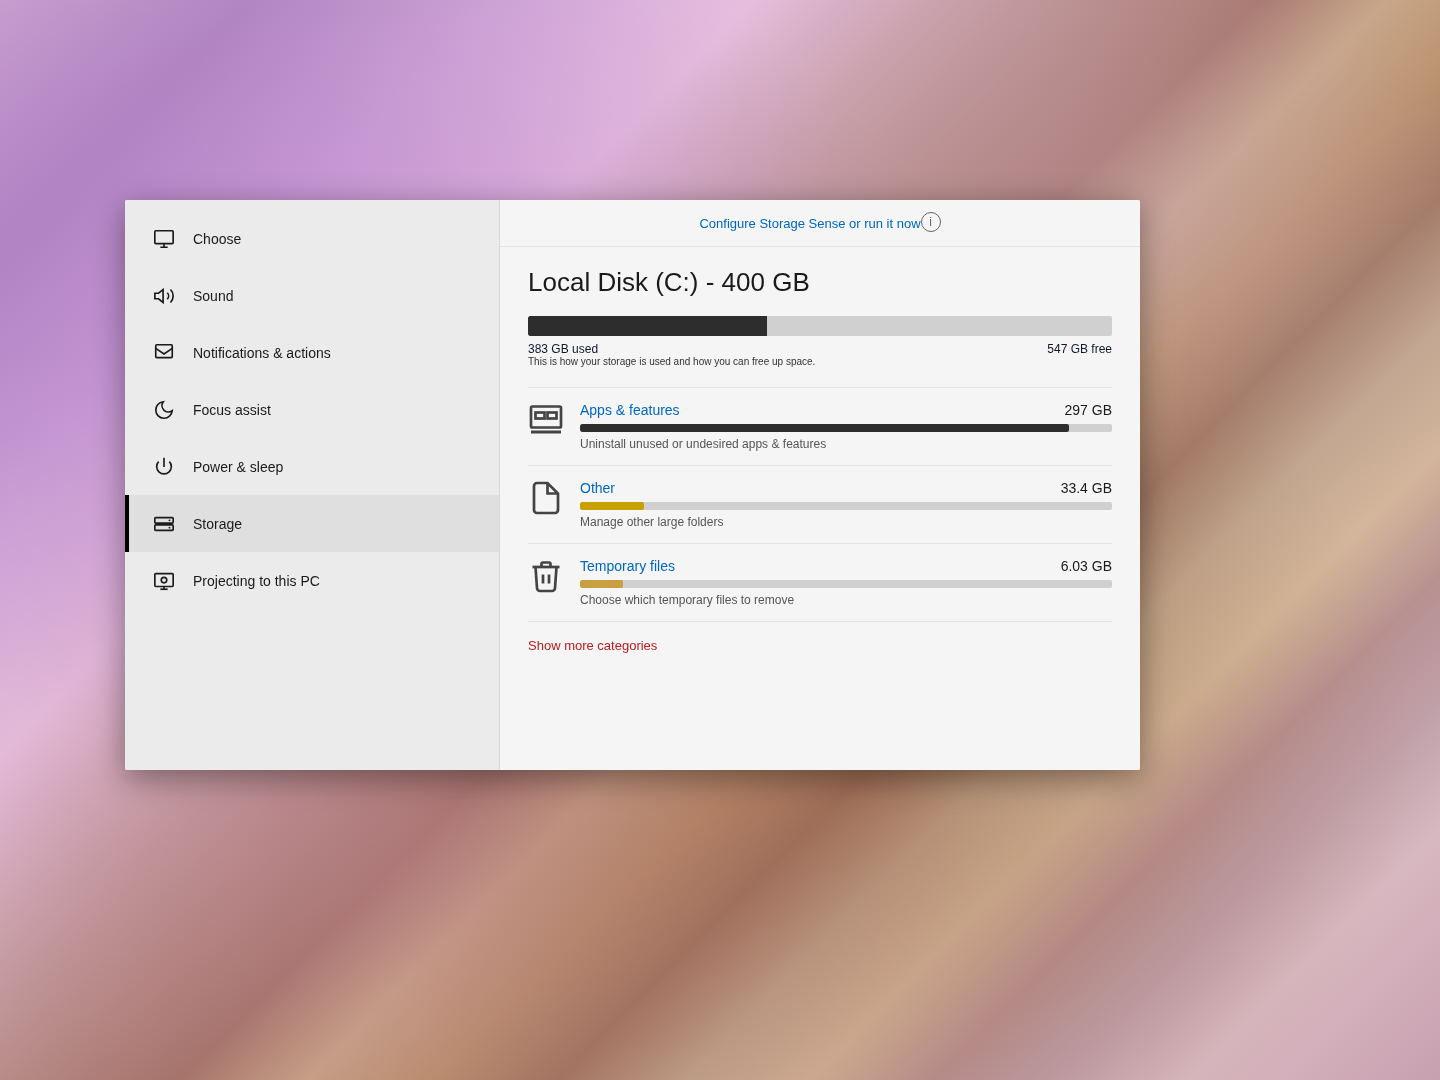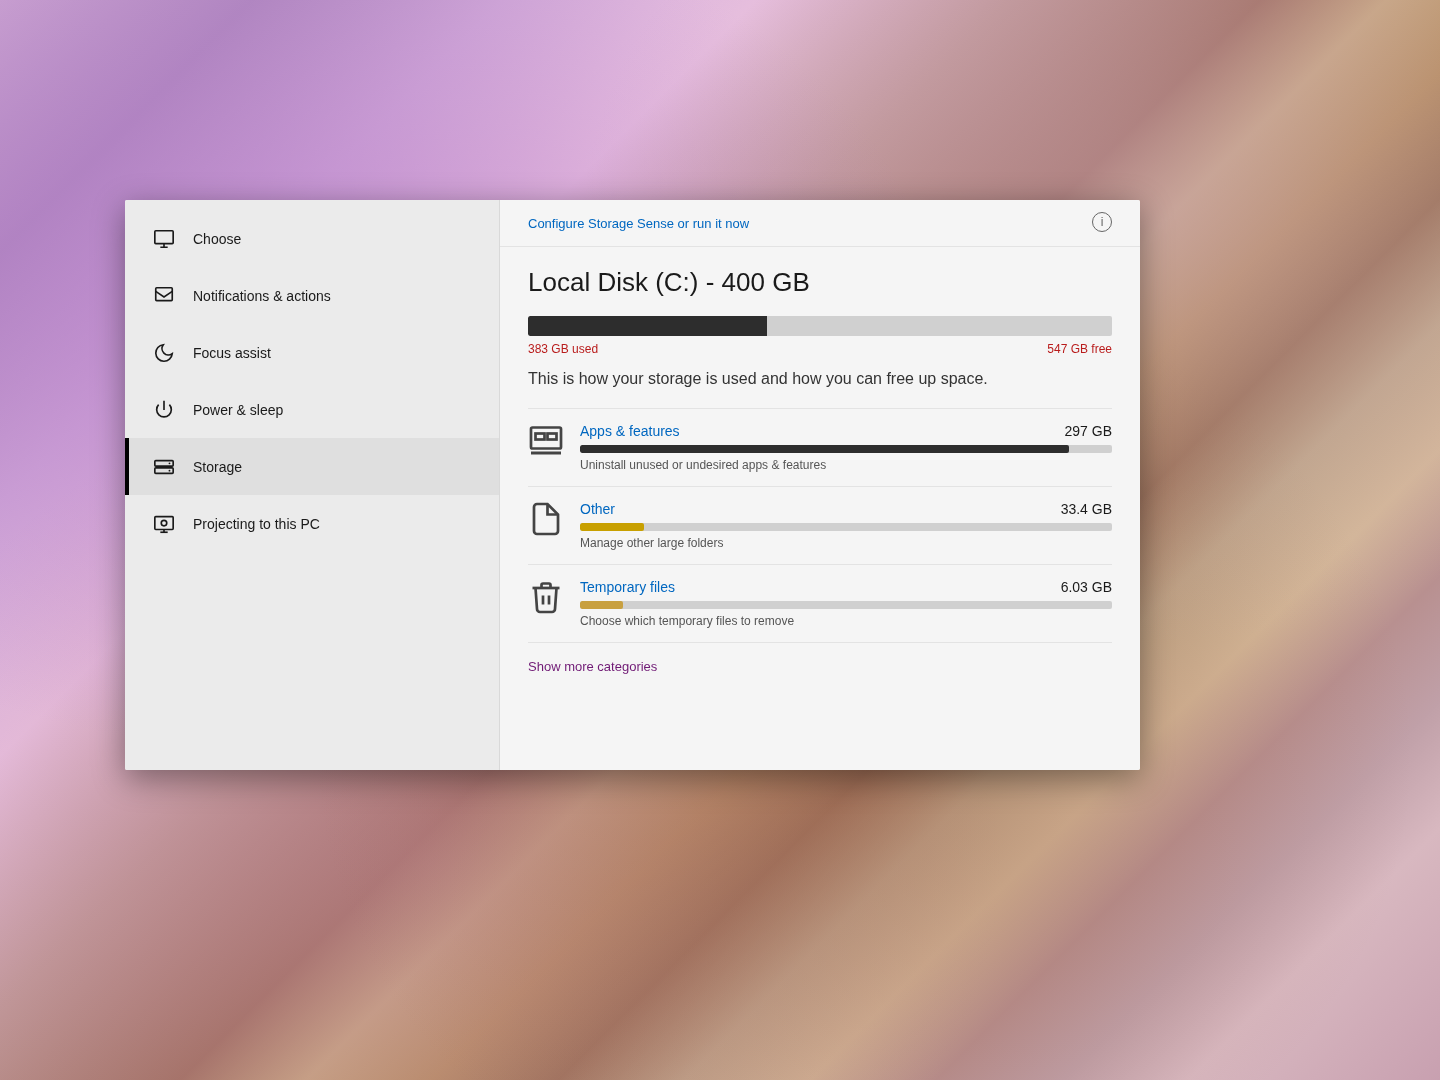--- a/index.html
+++ b/index.html
@@ -155,26 +155,25 @@
     .usage-bar-fill {
       height: 100%;
       background: #2d2d2d;
       border-radius: 2px 0 0 2px;
     }
 
     .usage-labels {
       display: flex;
       justify-content: space-between;
       font-size: 12px;
-      color: #b91c1c;
-      margin-bottom: 14px;
+      color: #0f172a;
     }
 
     .usage-desc {
-      font-size: 16px;
+      font-size: 10px;
       color: #333;
       margin-bottom: 20px;
     }
 
     
     .category-item {
       display: flex;
       align-items: flex-start;
       padding: 14px 0;
       border-top: 1px solid rgba(210,210,210,0.5);
@@ -234,21 +233,21 @@
 
     .category-desc {
       font-size: 12px;
       color: #555;
     }
 
     .show-more {
       display: block;
       padding: 16px 0 8px 0;
       font-size: 13px;
-      color: #701a75;
+      color: #b91c1c;
       cursor: pointer;
       text-decoration: none;
       border-top: 1px solid rgba(210,210,210,0.5);
     }
 
     
     svg {
       width: 100%;
       height: 100%;
     }
@@ -267,20 +266,30 @@
       <div class="sidebar-icon">
         <svg viewBox="0 0 24 24" fill="none" stroke="currentColor" stroke-width="1.8">
           <rect x="2" y="3" width="20" height="14" rx="1"></rect>
           <line x1="8" y1="21" x2="16" y2="21"></line>
           <line x1="12" y1="17" x2="12" y2="21"></line>
         </svg>
       </div>
       <span class="sidebar-label">Choose</span>
     </div>
 
+    <div class="sidebar-item">
+      <div class="sidebar-icon">
+        <svg viewBox="0 0 24 24" fill="none" stroke="currentColor" stroke-width="1.8">
+          <polygon points="11,5 6,9 2,9 2,15 6,15 11,19"></polygon>
+          <path d="M15.54,8.46a5,5,0,0,1,0,7.07"></path>
+          <path d="M19.07,4.93a10,10,0,0,1,0,14.14"></path>
+        </svg>
+      </div>
+      <span class="sidebar-label">Sound</span>
+    </div>
 
     <div class="sidebar-item">
       <div class="sidebar-icon">
         <svg viewBox="0 0 24 24" fill="none" stroke="currentColor" stroke-width="1.8">
           <rect x="3" y="3" width="18" height="14" rx="1"></rect>
           <polyline points="3,7 12,13 21,7"></polyline>
         </svg>
       </div>
       <span class="sidebar-label">Notifications &amp; actions</span>
     </div>
@@ -327,21 +336,21 @@
           <circle cx="12" cy="11" r="3"></circle>
         </svg>
       </div>
       <span class="sidebar-label">Projecting to this PC</span>
     </div>
 
   </div>
 
   <div class="main-content">
 
-    <div style="display:flex; justify-content:space-between; align-items:center; padding: 14px 28px; border-bottom: 1px solid rgba(210,210,210,0.5);">
+    <div style="display:flex; justify-content:center; align-items:center; padding: 14px 28px; border-bottom: 1px solid rgba(210,210,210,0.5);">
       <a class="configure-link" style="padding:0; border:none;">Configure Storage Sense or run it now</a>
       <div class="info-btn">i</div>
     </div>
 
     <div class="disk-section">
 
       <div class="disk-title">Local Disk (C:) - 400 GB</div>
 
       <div class="usage-bar-container">
         <div class="usage-bar-fill" style="width: 41%;"></div>

